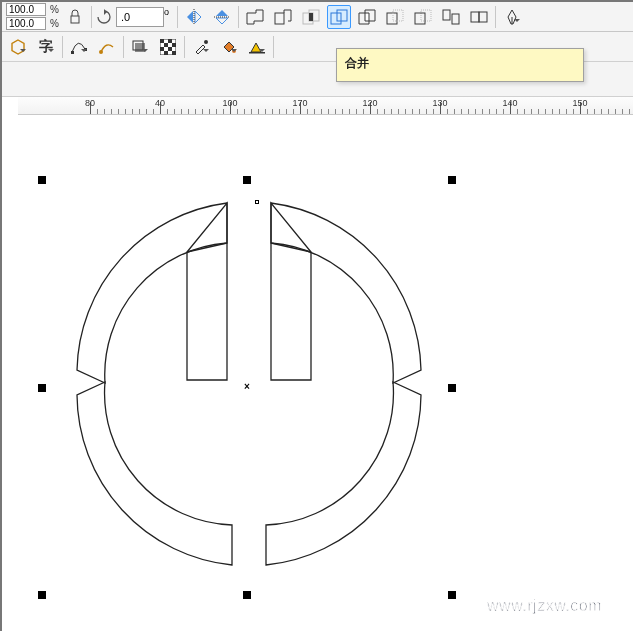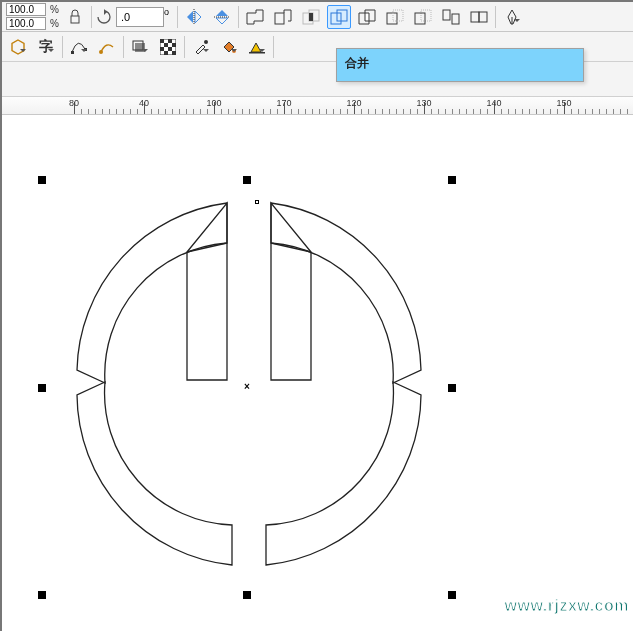--- a/index.html
+++ b/index.html
@@ -83,35 +83,35 @@
     align-items:center;
     padding-left:4px;
     gap:4px;
   }
 
   
   .tooltip {
     position:absolute;
     left:334px; top:46px;
     width:248px;
-    background:#7dd3fc;
+    background:#fef9c3;
     border:1px solid #a0a0a0;
     padding:6px 8px 8px 8px;
     font-size:12px;
     line-height:16px;
     color:#222;
     box-shadow:2px 2px 4px rgba(0,0,0,.15);
     z-index:50;
   }
   .tooltip .ttl { font-weight:600; margin-bottom:2px; }
 
   
   .ruler {
     position:absolute;
-    left:0; top:95px; right:0;
+    left:16px; top:95px; right:0;
     height:18px;
     background:linear-gradient(#fdfdfd,#f2f2f2);
     border-bottom:1px solid #c8c8c8;
     overflow:hidden;
   }
   .ruler .tick-major{
     position:absolute; bottom:0; width:1px; height:12px; background:#555;
   }
   .ruler .tick-minor{
     position:absolute; bottom:0; width:1px; height:5px; background:#888;
@@ -134,23 +134,23 @@
     color:#000; font-weight:bold;
   }
   .mini-handle{
     position:absolute; width:4px; height:4px; border:1px solid #000; background:#fff;
   }
 
   .shape-svg { position:absolute; left:0; top:0; }
 
   .watermark {
     position:absolute;
-    right:4px; bottom:16px;
-    font-size:16px; font-weight:700;
-    color:#0f766e;
+    right:31px; bottom:16px;
+    font-size:16px; font-weight:400;
+    color:#0f172a;
     -webkit-text-stroke:1px #fff;
     text-shadow:0 0 2px #fff, 0 0 2px #fff;
     letter-spacing:.5px;
   }
 
   
   .guide-h {
     position:absolute; left:0; right:0; top:120px; height:1px;
     background:#3dc3d6;
   }

